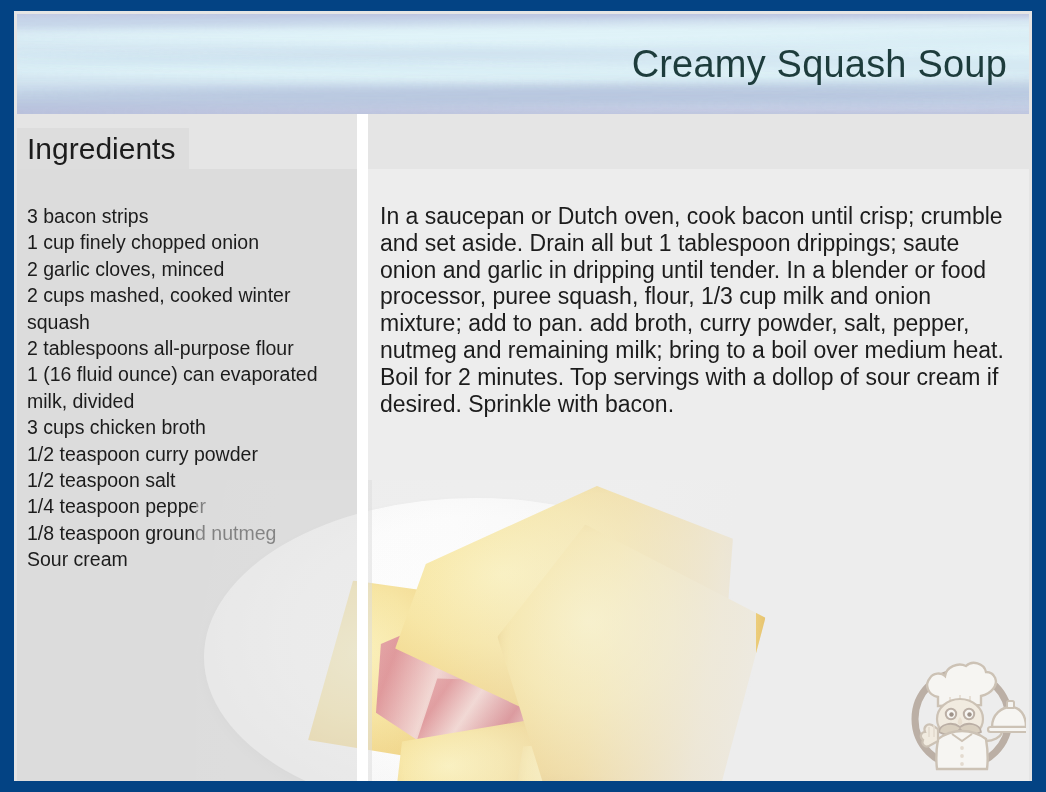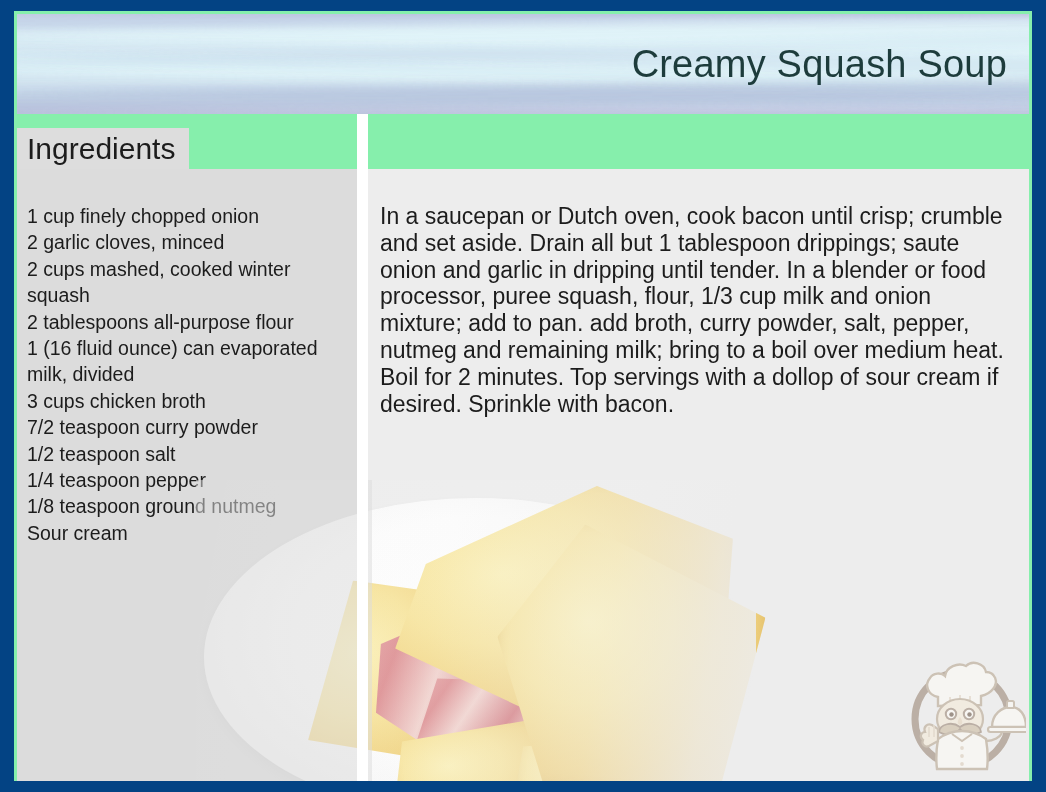--- a/index.html
+++ b/index.html
@@ -21,21 +21,21 @@
     overflow: hidden;
   }
 
   
   #page-surface {
     position: absolute;
     left: 14px;
     top: 11px;
     width: 1018px;
     height: 770px;
-    background: #86efac;
+    background: #e5e5e5;
     overflow: hidden;
   }
 
   
   #header-banner {
     position: absolute;
     left: 3px;
     top: 3px;
     width: 1012px;
     height: 100px;
@@ -310,27 +310,28 @@
       <div class="wave w5"></div>
       <div class="wave w6"></div>
       <div id="recipe-title">Creamy Squash Soup</div>
     </div>
 
     <div id="content-area">
 
       <div id="ingredients-column">
         <div id="ingredients-panel">
           <ul id="ingredients-list">
+            <li>3 bacon strips</li>
             <li>1 cup finely chopped onion</li>
             <li>2 garlic cloves, minced</li>
             <li>2 cups mashed, cooked winter squash</li>
             <li>2 tablespoons all-purpose flour</li>
             <li>1 (16 fluid ounce) can evaporated milk, divided</li>
             <li>3 cups chicken broth</li>
-            <li>7/2 teaspoon curry powder</li>
+            <li>1/2 teaspoon curry powder</li>
             <li>1/2 teaspoon salt</li>
             <li>1/4 teaspoon pepper</li>
             <li>1/8 teaspoon ground nutmeg</li>
             <li>Sour cream</li>
           </ul>
         </div>
         <div id="ingredients-tab">
           <span class="section-heading">Ingredients</span>
         </div>
       </div>

